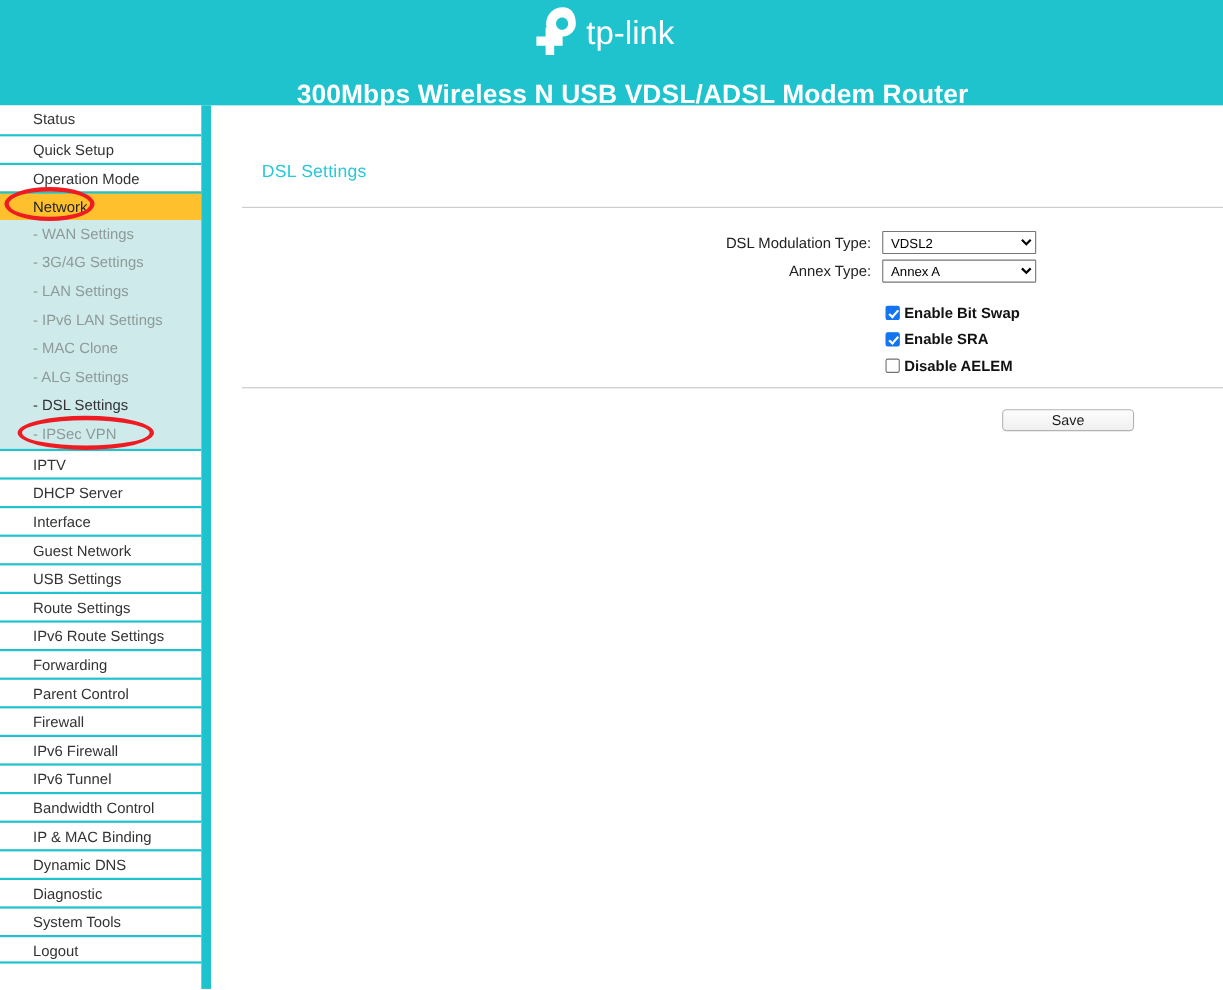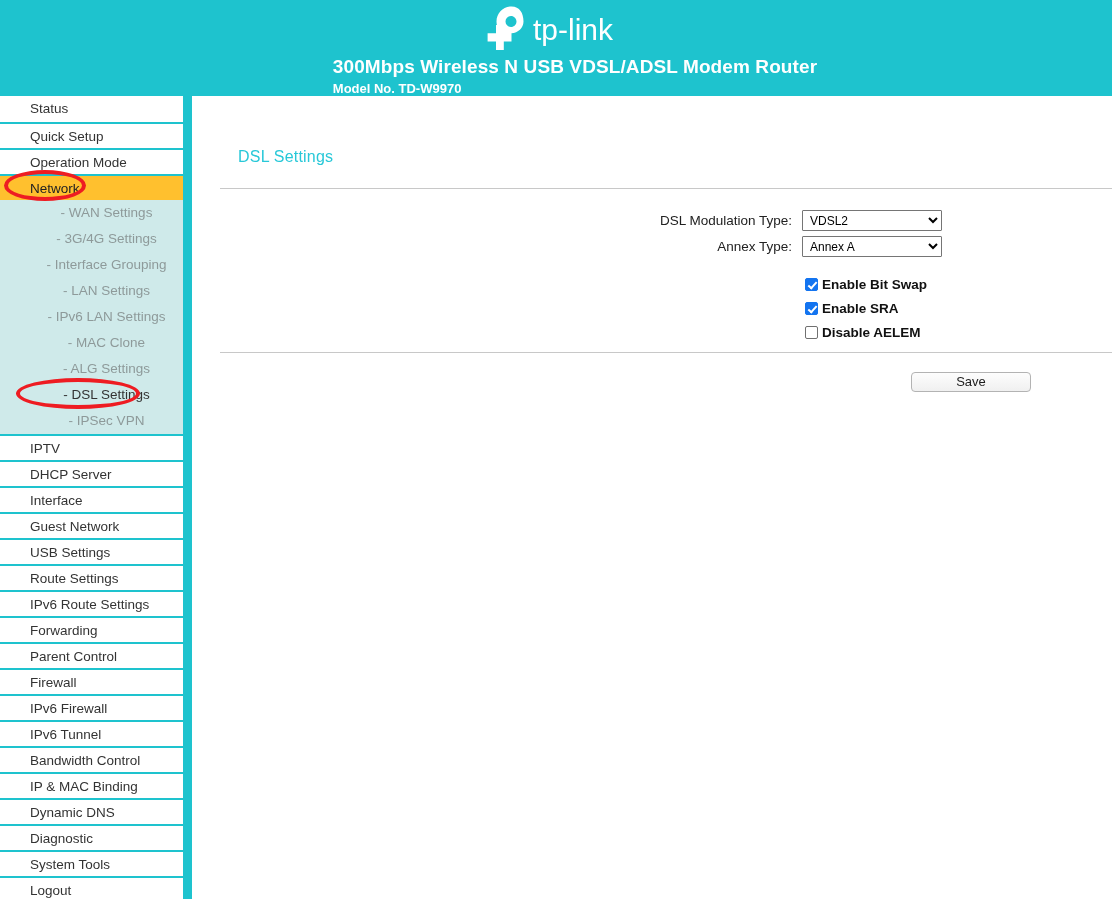--- a/index.html
+++ b/index.html
@@ -33,25 +33,26 @@
     display: flex;
     align-items: center;
     padding-left: 22px;
   }
   .logo-svg { display: block; }
   .title-block {
     margin-left: 38px;
     color: #ffffff;
   }
   .title-main {
-    font-size: 19px;
+    font-size: 24px;
     font-weight: bold;
     letter-spacing: 0.1px;
     line-height: 22px;
     white-space: nowrap;
+    margin-top: 20px;
   }
   .title-model {
     font-size: 13px;
     font-weight: bold;
     line-height: 18px;
     margin-top: 2px;
   }
 
   
   .sidebar {
@@ -82,21 +83,20 @@
   }
   .menu-item.first { border-top: none; }
   .menu-item.active-top {
     background: #ffc02e;
     color: #222222;
     border-top-color: #1ec3ce;
   }
   .submenu {
     background: #cfeaea;
     padding-top: 0px;
-    text-align: center;
   }
   .sub-item {
     height: 26px;
     line-height: 26px;
     font-size: 13.5px;
     color: #8e9a9a;
     padding-left: 30px;
     white-space: nowrap;
     cursor: pointer;
   }
@@ -270,23 +270,20 @@
     </div>
 
     <div class="submenu">
       <div class="sub-item">
         <span>- WAN Settings</span>
       </div>
       <div class="sub-item">
         <span>- 3G/4G Settings</span>
       </div>
       <div class="sub-item">
-        <span>- Interface Grouping</span>
-      </div>
-      <div class="sub-item">
         <span>- LAN Settings</span>
       </div>
       <div class="sub-item">
         <span>- IPv6 LAN Settings</span>
       </div>
       <div class="sub-item">
         <span>- MAC Clone</span>
       </div>
       <div class="sub-item">
         <span>- ALG Settings</span>

